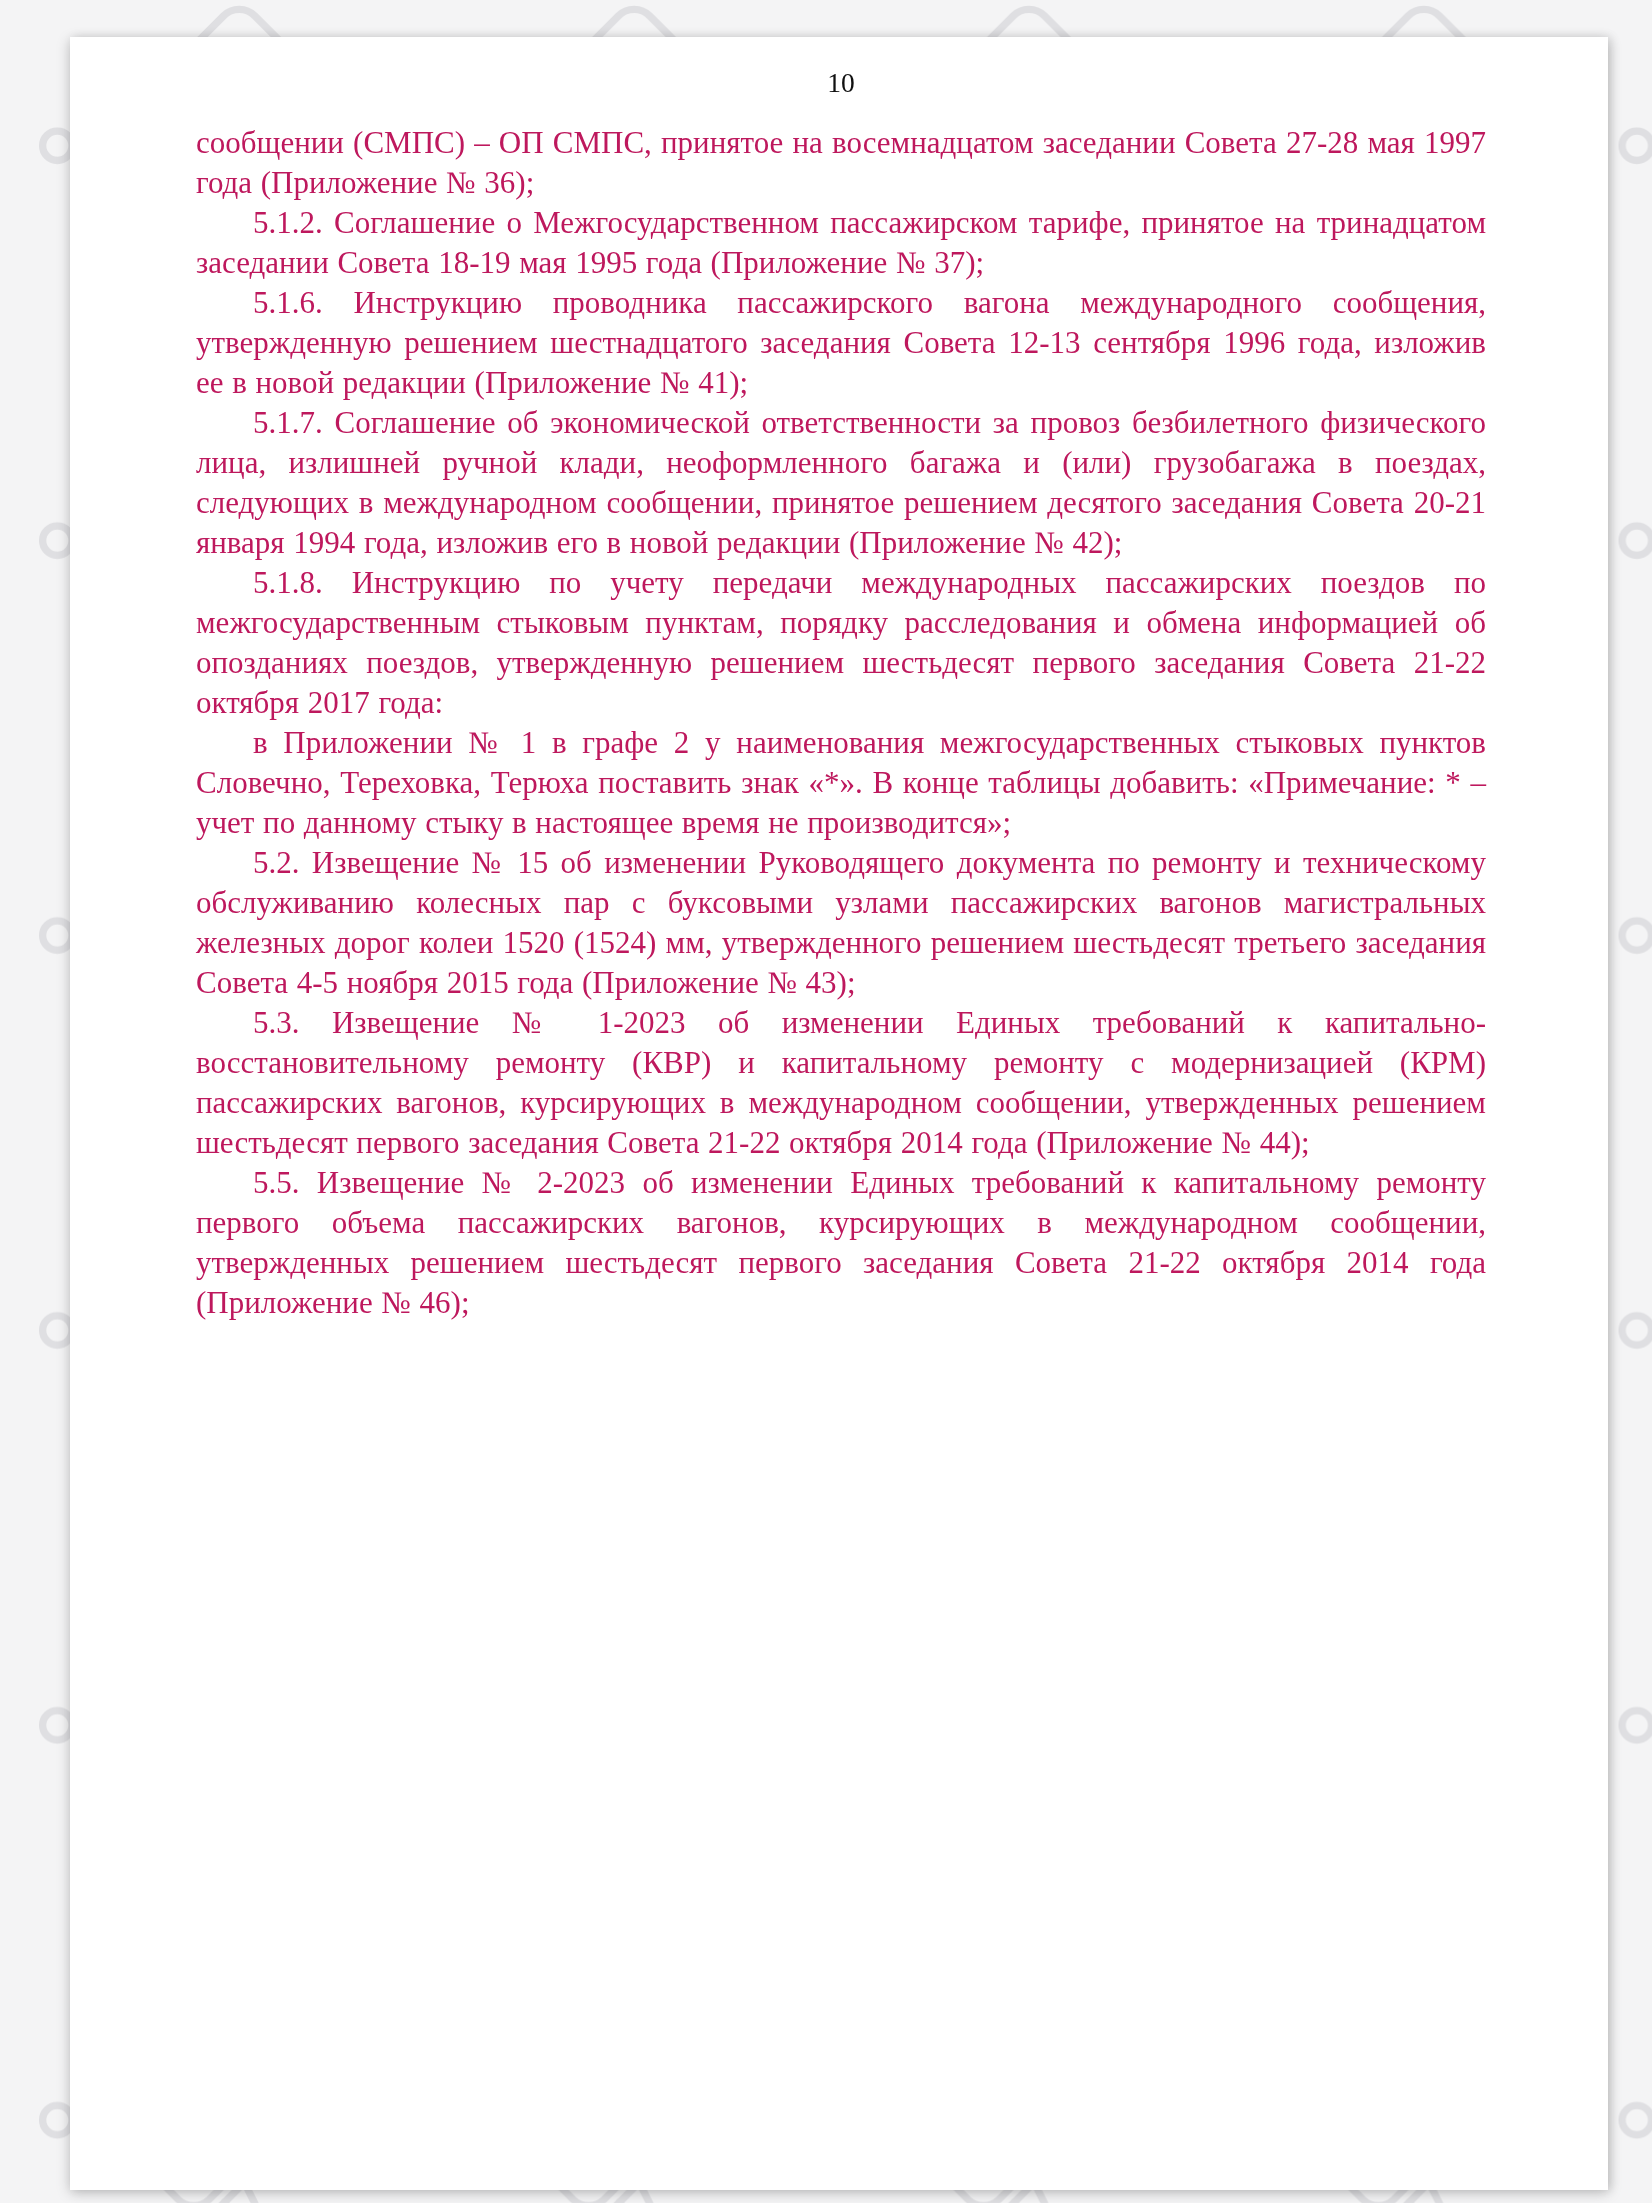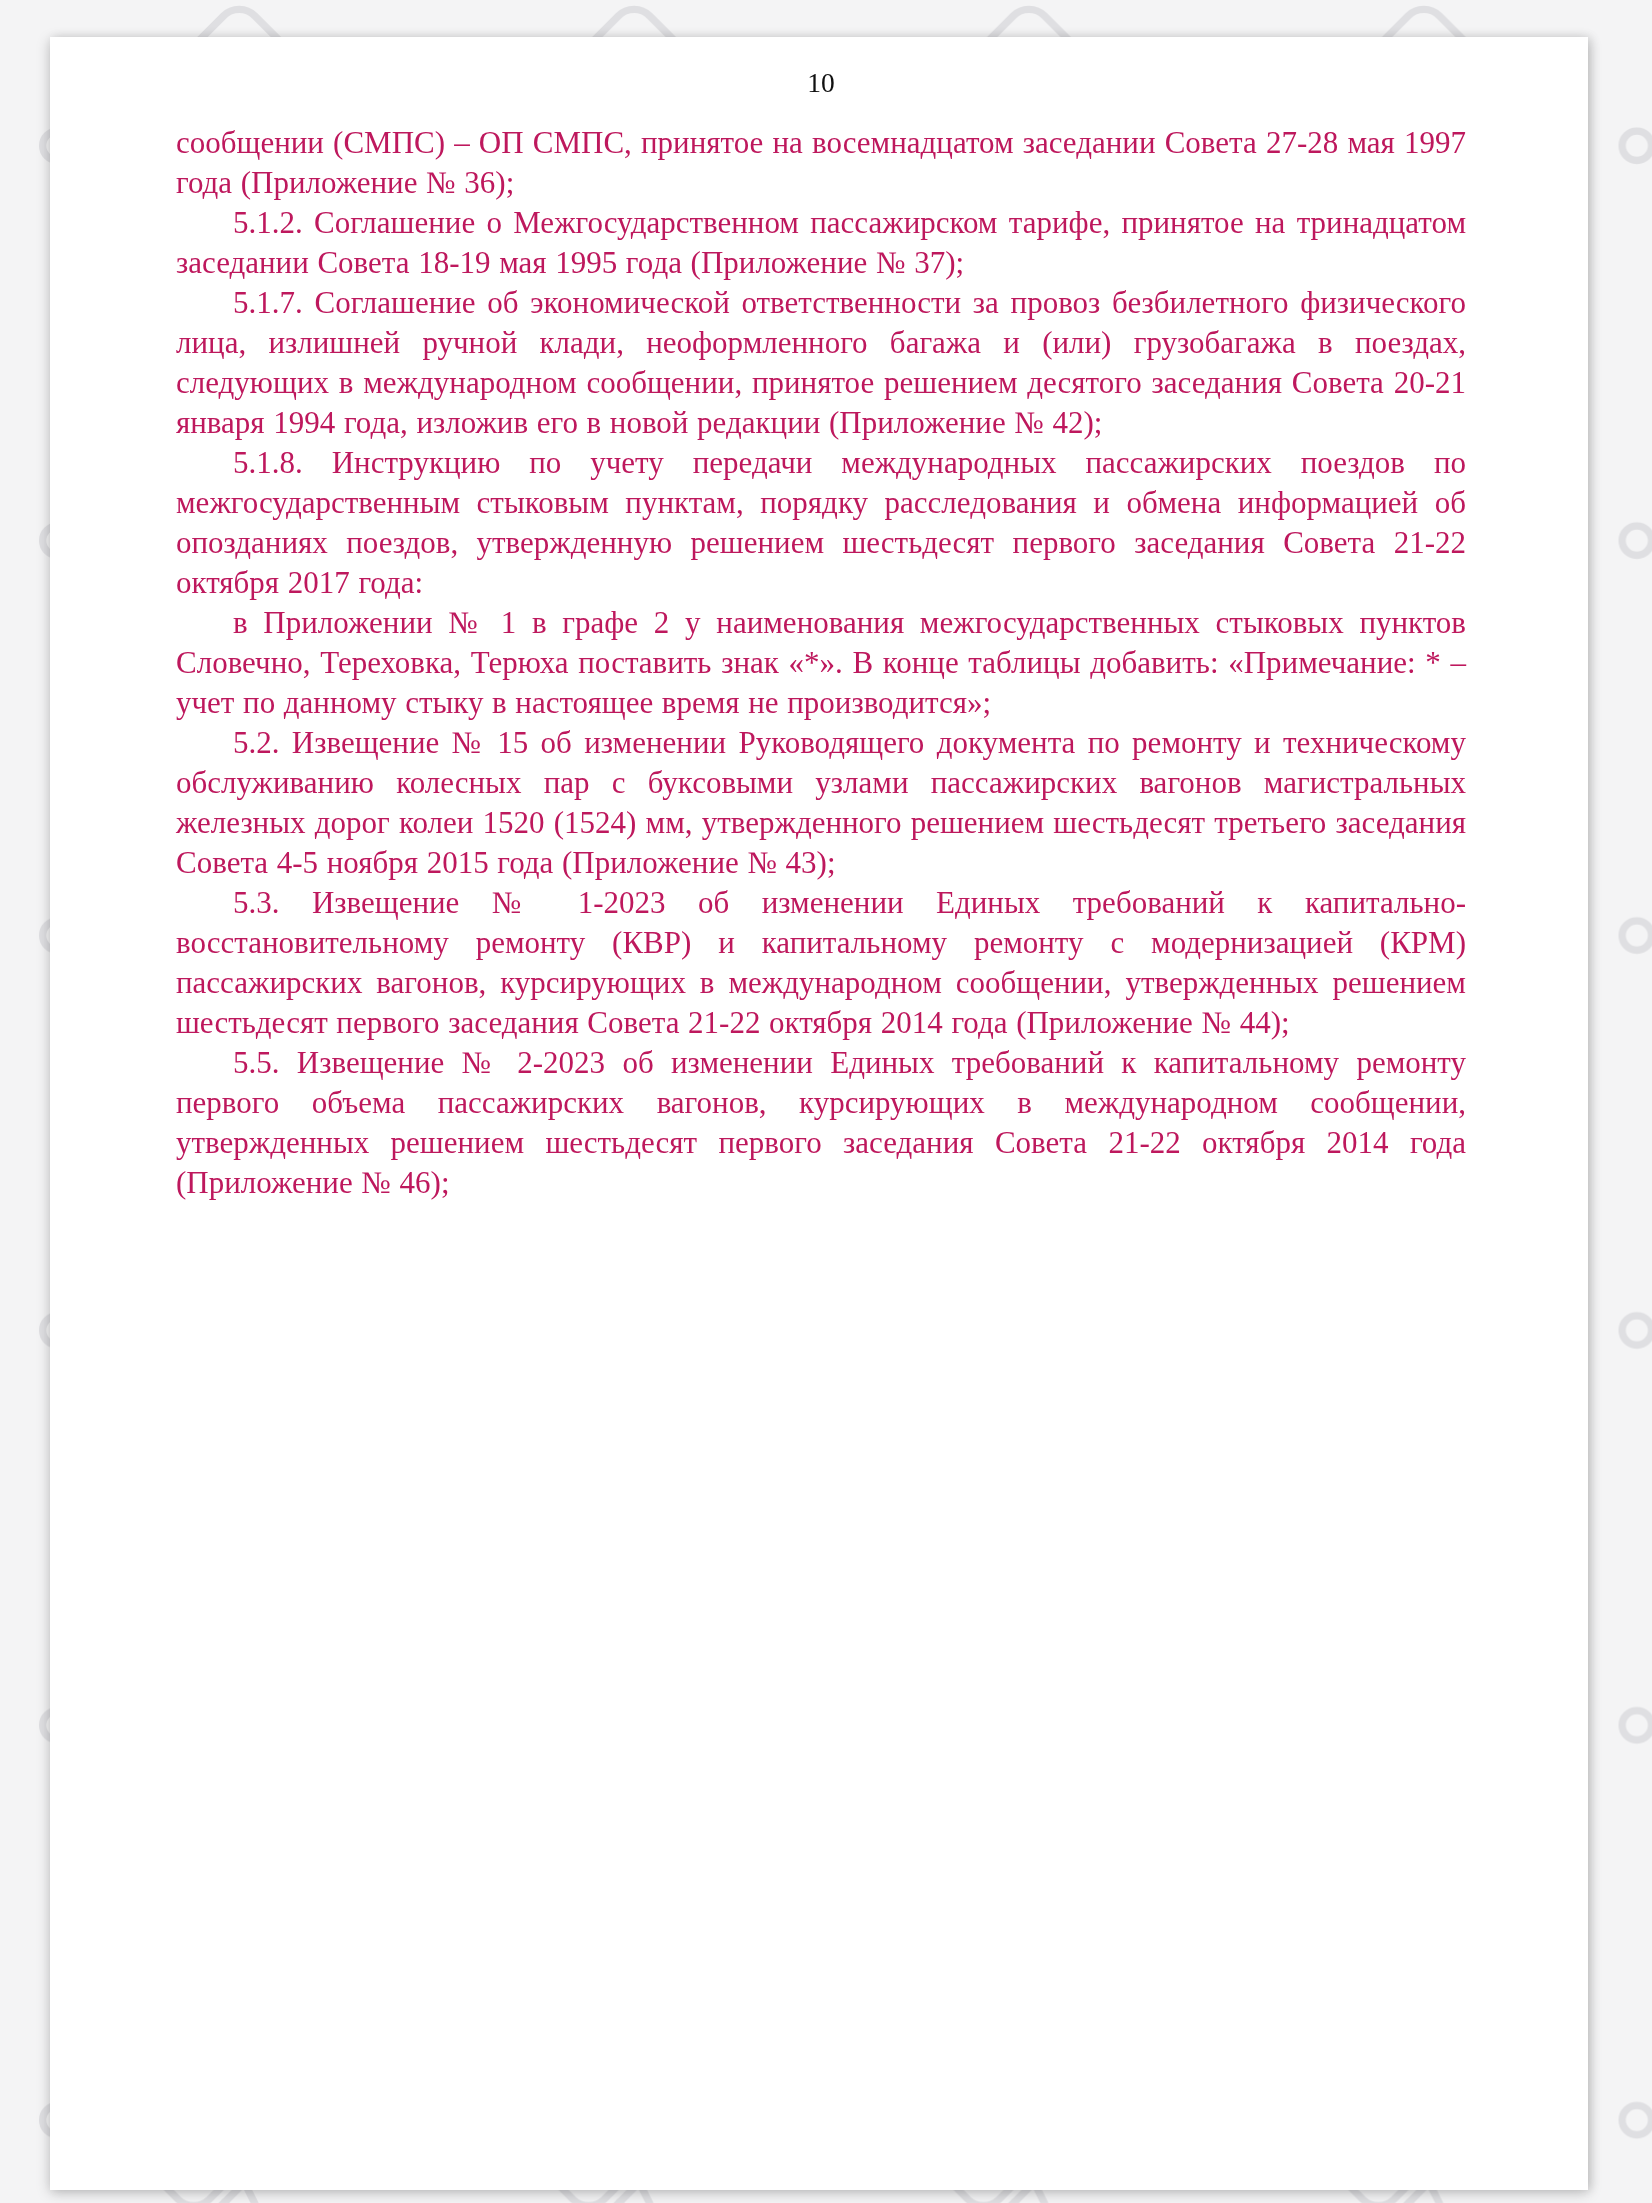--- a/index.html
+++ b/index.html
@@ -13,21 +13,21 @@
   }
   .backdrop-svg {
     position: absolute;
     left: 0; top: 0;
     width: 1653px;
     height: 2204px;
     display: block;
   }
   .page {
     position: absolute;
-    left: 50px;
+    left: 70px;
     top: 37px;
     width: 1538px;
     height: 2153px;
     background: #ffffff;
     box-shadow: 0 2.8px 13px rgba(0,0,0,0.22), 2.8px 0 9.2px rgba(0,0,0,0.10);
     box-sizing: border-box;
     padding: 31px 122px 0 126px;
   }
   .page-number {
     text-align: center;
@@ -84,20 +84,21 @@
     </pattern>
   </defs>
   <rect x="0" y="0" width="1800" height="2400" fill="url(#trainPattern)"></rect>
 </svg>
 
 <div class="page">
   <div class="page-number">10</div>
   <div class="doc-body">
       <p class="para no-indent">сообщении (СМПС) – ОП СМПС, принятое на восемнадцатом заседании Совета 27-28 мая 1997 года (Приложение № 36);</p>
       <p class="para">5.1.2. Соглашение о Межгосударственном пассажирском тарифе, принятое на тринадцатом заседании Совета 18-19 мая 1995 года (Приложение № 37);</p>
+      <p class="para">5.1.6. Инструкцию проводника пассажирского вагона международного сообщения, утвержденную решением шестнадцатого заседания Совета 12-13 сентября 1996 года, изложив ее в новой редакции (Приложение № 41);</p>
       <p class="para">5.1.7. Соглашение об экономической ответственности за провоз безбилетного физического лица, излишней ручной клади, неоформленного багажа и (или) грузобагажа в поездах, следующих в международном сообщении, принятое решением десятого заседания Совета 20-21 января 1994 года, изложив его в новой редакции (Приложение № 42);</p>
       <p class="para">5.1.8. Инструкцию по учету передачи международных пассажирских поездов по межгосударственным стыковым пунктам, порядку расследования и обмена информацией об опозданиях поездов, утвержденную решением шестьдесят первого заседания Совета 21-22 октября 2017 года:</p>
       <p class="para">в Приложении № 1 в графе 2 у наименования межгосударственных стыковых пунктов Словечно, Тереховка, Терюха поставить знак «*». В конце таблицы добавить: «Примечание: * – учет по данному стыку в настоящее время не производится»;</p>
       <p class="para">5.2. Извещение № 15 об изменении Руководящего документа по ремонту и техническому обслуживанию колесных пар с буксовыми узлами пассажирских вагонов магистральных железных дорог колеи 1520 (1524) мм, утвержденного решением шестьдесят третьего заседания Совета 4-5 ноября 2015 года (Приложение № 43);</p>
       <p class="para">5.3. Извещение № 1-2023 об изменении Единых требований к капитально-восстановительному ремонту (КВР) и капитальному ремонту с модернизацией (КРМ) пассажирских вагонов, курсирующих в международном сообщении, утвержденных решением шестьдесят первого заседания Совета 21-22 октября 2014 года (Приложение № 44);</p>
       <p class="para">5.5. Извещение № 2-2023 об изменении Единых требований к капитальному ремонту первого объема пассажирских вагонов, курсирующих в международном сообщении, утвержденных решением шестьдесят первого заседания Совета 21-22 октября 2014 года (Приложение № 46);</p>
     </div>
 </div>
 
 

